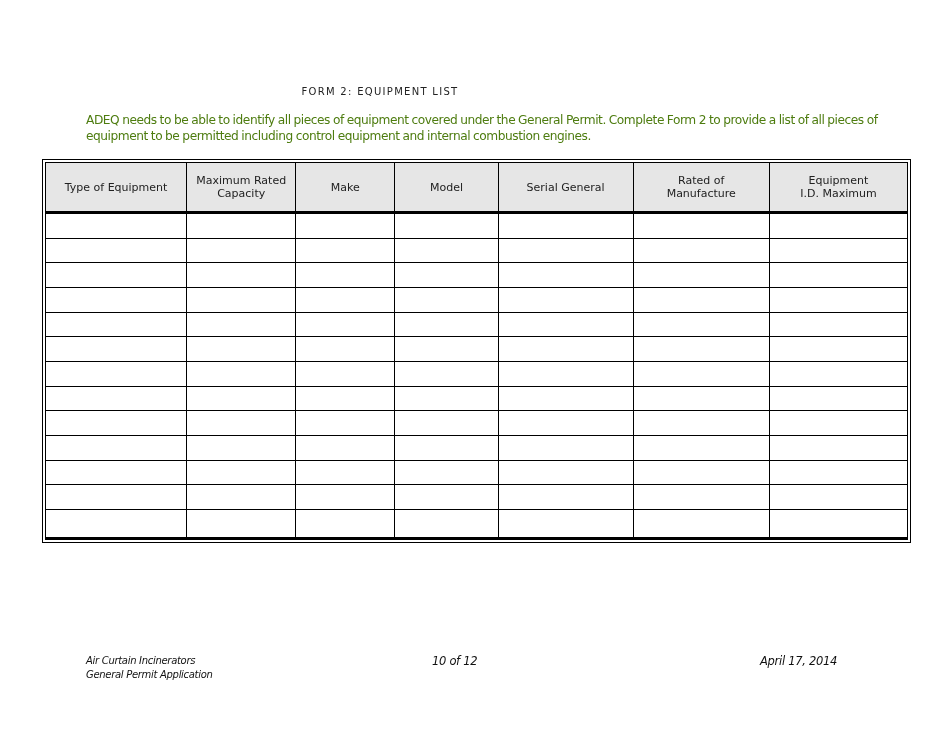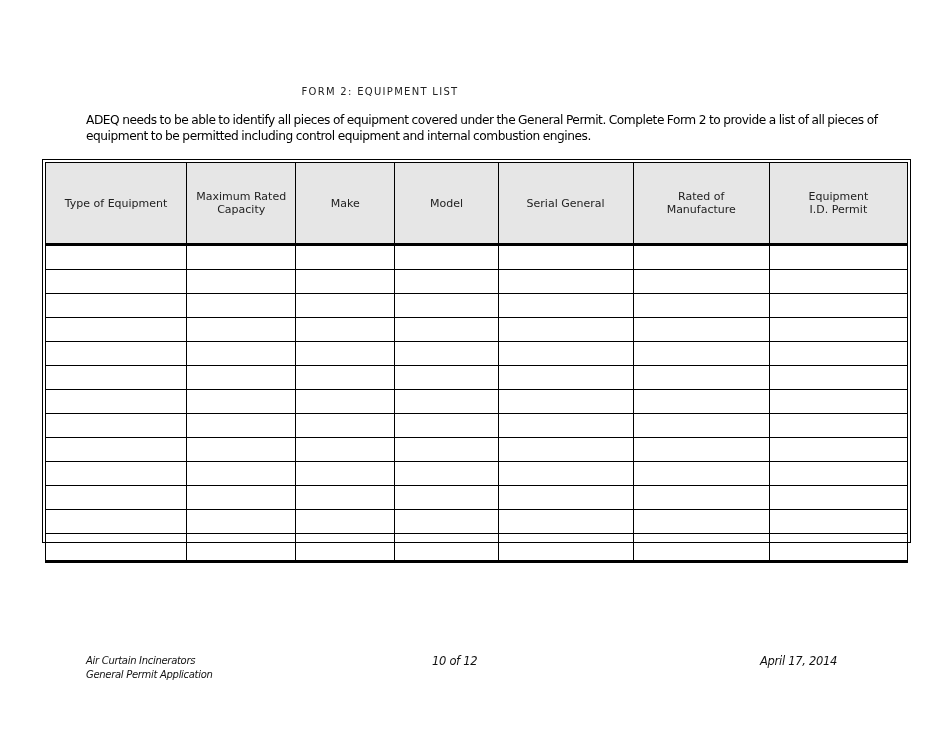--- a/index.html
+++ b/index.html
@@ -27,21 +27,21 @@
     }
     .intro {
       position: absolute;
       top: 112px;
       left: 86px;
       width: 800px;
       font-size: 12.2px;
       line-height: 16px;
       letter-spacing: -0.45px;
       word-spacing: -0.5px;
-      color: #000000;
+      color: #4d7c0f;
     }
     .table-wrap {
       position: absolute;
       left: 42px;
       top: 159px;
       width: 863px;
       height: 378px;
       border: 1px solid #000;
       padding: 2px;
     }
@@ -51,21 +51,21 @@
       height: 100%;
       table-layout: fixed;
     }
     table.equip th {
       background: #e6e6e6;
       font-weight: normal;
       font-size: 11px;
       line-height: 13px;
       color: #222;
       height: 48px;
-      padding: 16px 4px;
+      padding: 0 4px;
       text-align: center;
       vertical-align: middle;
       border-left: 1px solid #000;
       border-right: 1px solid #000;
       border-top: 1px solid #000;
       border-bottom: 3px solid #000;
       white-space: pre-line;
     }
     table.equip td {
       border: 1.5px solid #000;
@@ -133,21 +133,21 @@
       <tr>
         <th>Type of Equipment</th>
         <th>Maximum Rated
 Capacity</th>
         <th>Make</th>
         <th>Model</th>
         <th>Serial General</th>
         <th>Rated of
 Manufacture</th>
         <th>Equipment
-I.D. Permit</th>
+I.D. Maximum</th>
       </tr>
     </thead>
     <tbody id="table-body">
         <tr>
           <td></td>
           <td></td>
           <td></td>
           <td></td>
           <td></td>
           <td></td>

